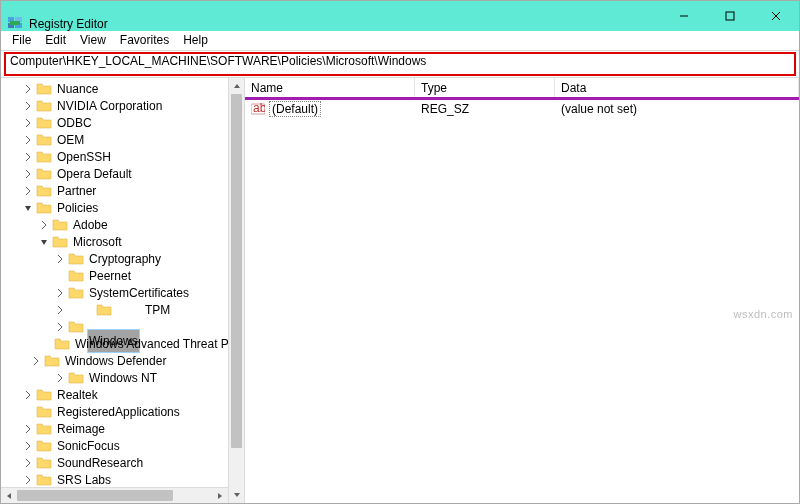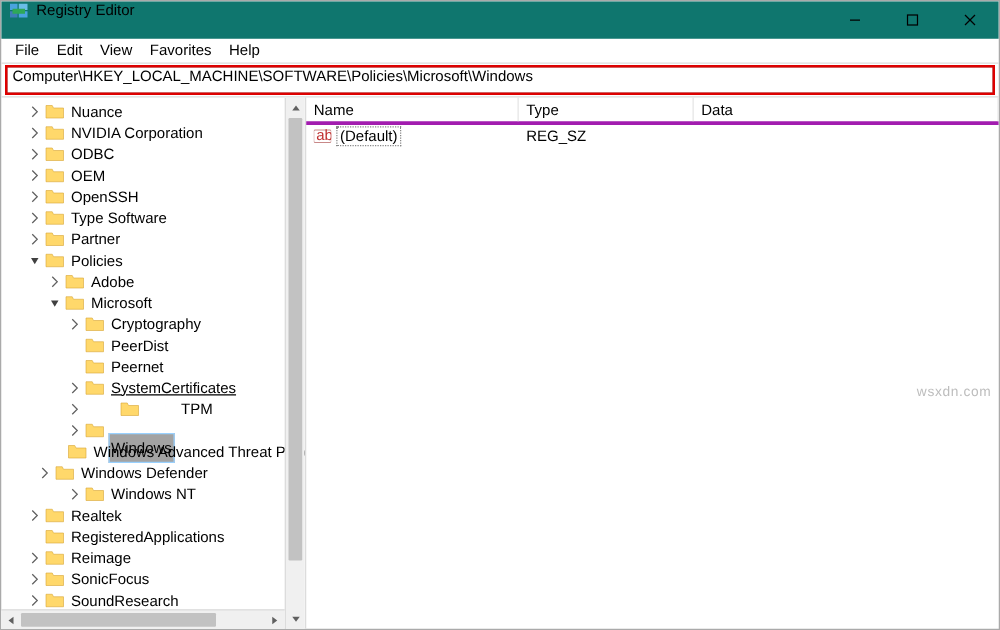--- a/index.html
+++ b/index.html
@@ -1,17 +1,17 @@
 <!DOCTYPE html>
 <html><head>
 <meta charset="utf-8">
 <style>
 * { box-sizing: border-box; margin: 0; padding: 0; font-family: "Segoe UI", Tahoma, sans-serif; font-size: 12px; }
 body { background: #fff; width: 800px; height: 504px; overflow: hidden; border: 1px solid #aaa; position: relative; }
-.titlebar { height: 30px; display: flex; align-items: flex-start; padding: 0 0 0 6px; background: #0f766e; }
+.titlebar { height: 30px; display: flex; align-items: flex-end; padding: 0 0 0 6px; background: #5eead4; }
 .titlebar .app-icon { width: 16px; height: 16px; margin-right: 6px; }
 .titlebar .title { flex: 1; }
 .titlebar .win-btns { display: flex; }
 .titlebar .win-btn { width: 46px; height: 30px; display: flex; align-items: center; justify-content: center; }
 .menubar { height: 20px; display: flex; align-items: center; padding: 0 4px 2px 4px; border-bottom: 1px solid #dcdcdc; }
 .menubar .menu-item { padding: 2px 7px; cursor: default; }
 .addressbar { height: 22px; margin: 2px 4px; border: 1px solid #888; display: flex; padding: 0 4px; position: relative; }
 .addressbar.highlight { outline: 2px solid #d00; outline-offset: -1px; }
 .content { position: absolute; top: 76px; left: 0; right: 0; bottom: 0; display: flex; border-top: 1px solid #dcdcdc; }
 .tree { width: 244px; border-right: 1px solid #dcdcdc; overflow-y: hidden; padding: 2px 0; position: relative; }
@@ -157,21 +157,21 @@
           <span class="chev">
             <svg width="10" height="10">
               <path d="M3 1 L7 5 L3 9" fill="none" stroke="#606060" stroke-width="1"></path>
             </svg>
           </span>
           <span class="fold">
             <svg width="16" height="16" viewBox="0 0 16 16">
               <path d="M1 3 h5 l1 2 h8 v8 h-14 z" fill="#ffd86b" stroke="#d9a93a" stroke-width="0.5"></path>
             </svg>
           </span>
-          <span class="lbl">Type Software</span>
+          <span class="lbl">Opera Default</span>
         </div>
         <div class="tree-row" style="padding-left: 20px;">
           <span class="chev">
             <svg width="10" height="10">
               <path d="M3 1 L7 5 L3 9" fill="none" stroke="#606060" stroke-width="1"></path>
             </svg>
           </span>
           <span class="fold">
             <svg width="16" height="16" viewBox="0 0 16 16">
               <path d="M1 3 h5 l1 2 h8 v8 h-14 z" fill="#ffd86b" stroke="#d9a93a" stroke-width="0.5"></path>
@@ -231,32 +231,23 @@
           </span>
           <span class="lbl">Cryptography</span>
         </div>
         <div class="tree-row" style="padding-left: 52px;">
           <span class="chev"></span>
           <span class="fold">
             <svg width="16" height="16" viewBox="0 0 16 16">
               <path d="M1 3 h5 l1 2 h8 v8 h-14 z" fill="#ffd86b" stroke="#d9a93a" stroke-width="0.5"></path>
             </svg>
           </span>
-          <span class="lbl">PeerDist</span>
+          <span class="lbl">Peernet</span>
         </div>
         <div class="tree-row" style="padding-left: 52px;">
-          <span class="chev"></span>
-          <span class="fold">
-            <svg width="16" height="16" viewBox="0 0 16 16">
-              <path d="M1 3 h5 l1 2 h8 v8 h-14 z" fill="#ffd86b" stroke="#d9a93a" stroke-width="0.5"></path>
-            </svg>
-          </span>
-          <span class="lbl">Peernet</span>
-        </div>
-        <div class="tree-row" style="padding-left: 52px; text-decoration: underline;">
           <span class="chev">
             <svg width="10" height="10">
               <path d="M3 1 L7 5 L3 9" fill="none" stroke="#606060" stroke-width="1"></path>
             </svg>
           </span>
           <span class="fold">
             <svg width="16" height="16" viewBox="0 0 16 16">
               <path d="M1 3 h5 l1 2 h8 v8 h-14 z" fill="#ffd86b" stroke="#d9a93a" stroke-width="0.5"></path>
             </svg>
           </span>
@@ -441,17 +432,18 @@
           <div class="lv-cell nm" style="width:170px">
             <span style="margin-right:4px">
               <svg width="14" height="14" viewBox="0 0 14 14">
                 <rect x="0" y="2" width="14" height="10" rx="1" fill="#fff" stroke="#b56060" stroke-width="0.6"></rect>
                 <text x="2" y="10" font-size="8" fill="#c03030" font-family="Tahoma">ab</text>
               </svg>
             </span>
             <span class="lbl sel">(Default)</span>
           </div>
           <div class="lv-cell" style="width:140px">REG_SZ</div>
+          <div class="lv-cell" style="flex:1">(value not set)</div>
         </div>
       </div>
     <div class="watermark">wsxdn.com</div>
   </div>
 </div>
 
 </body></html>

